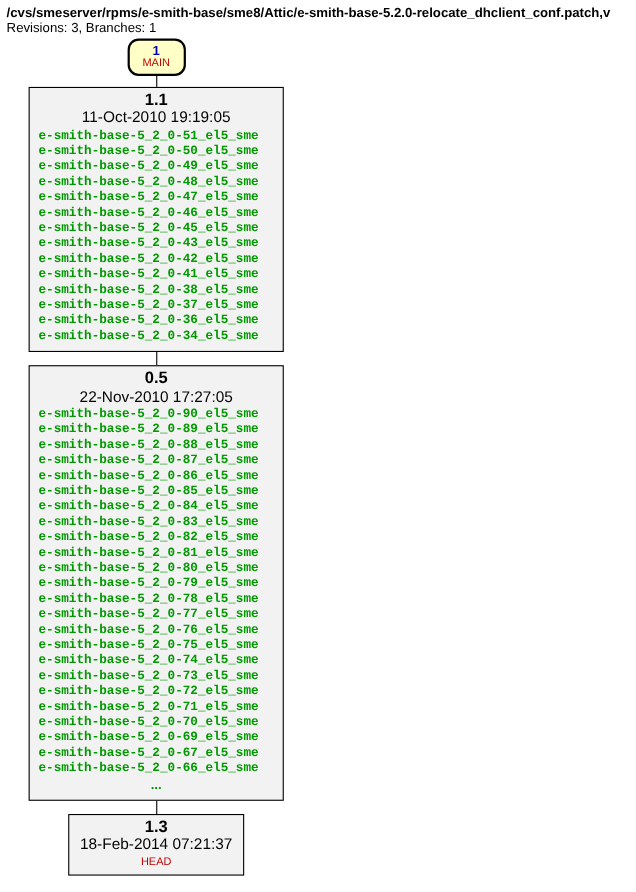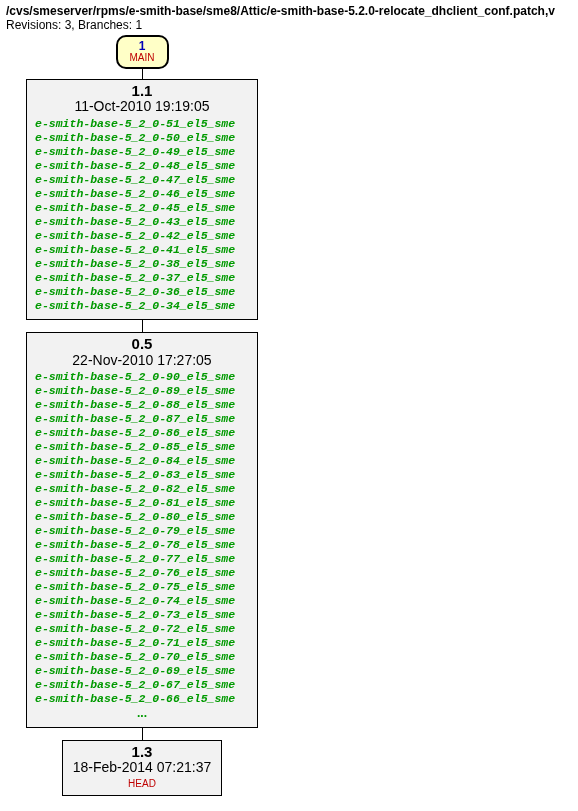--- a/index.html
+++ b/index.html
@@ -88,21 +88,20 @@
     text-align: left;
     padding: 0 2px;
   }
   .tag {
     color: #009a00;
     font-weight: bold;
     font-size: 11.5px;
     line-height: 1.22;
     font-family: "Courier New", monospace;
     white-space: nowrap;
-    font-style: italic;
   }
   .tag-more {
     color: #009a00;
     font-weight: bold;
     font-size: 12px;
     text-align: center;
     line-height: 1.2;
   }
   .head-label {
     color: #bf0000;

